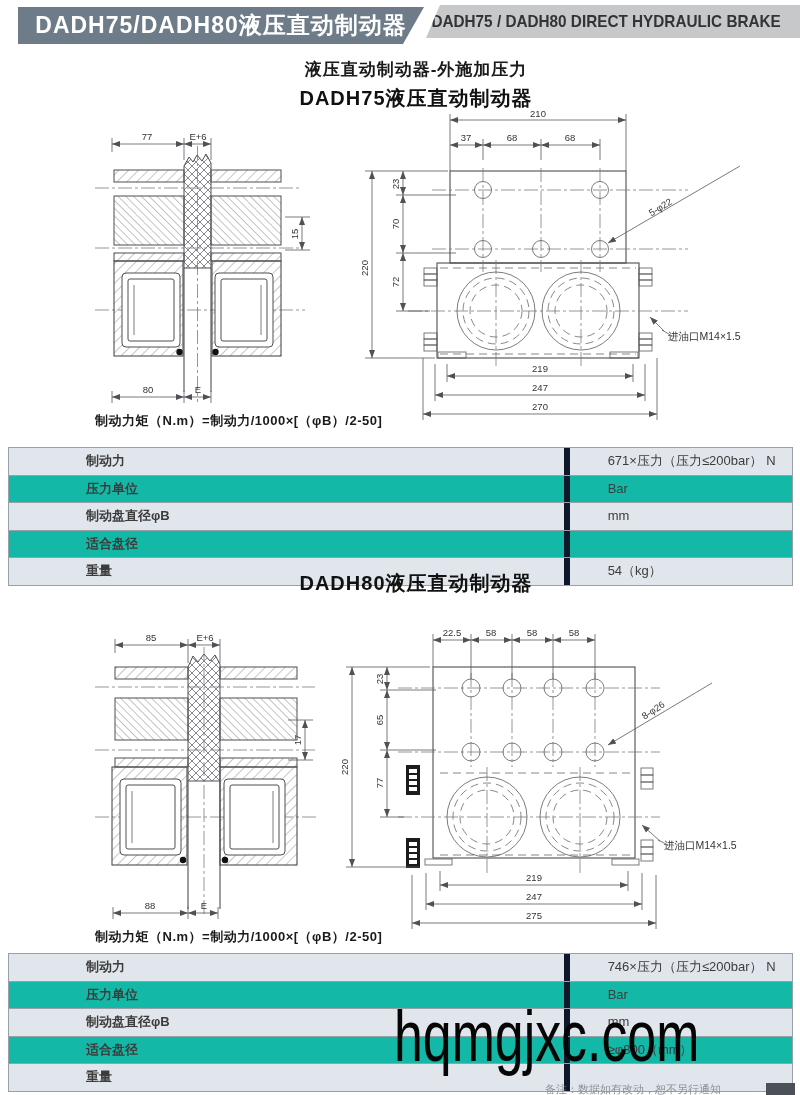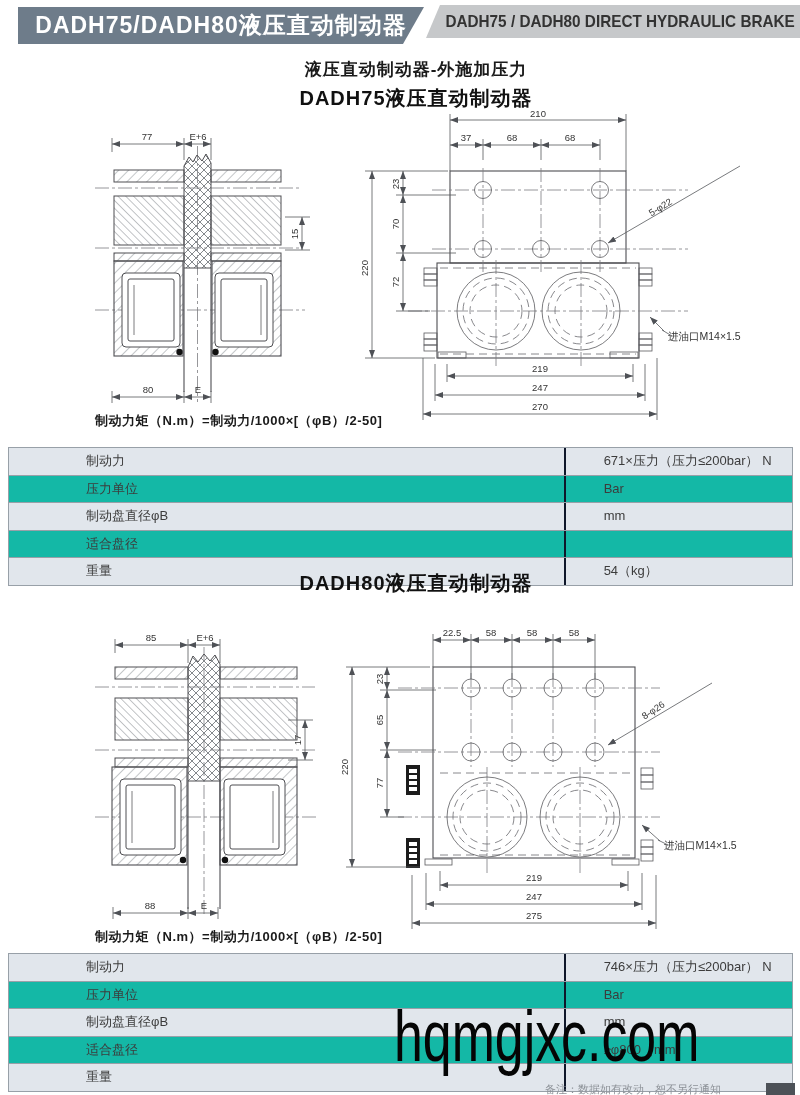--- a/index.html
+++ b/index.html
@@ -5,34 +5,34 @@
   html,body{margin:0;padding:0;background:#fff;}
   #page{position:relative;width:800px;height:1095px;background:#fff;overflow:hidden;
         font-family:"Liberation Sans","DejaVu Sans",sans-serif;color:#222;padding-left:32px;}
   
   .hdr-left{position:absolute;left:18px;top:7px;width:406px;height:37px;background:#6e7c8a;
             clip-path:polygon(0 0,100% 0,calc(100% - 21px) 100%,0 100%);
             display:flex;align-items:center;justify-content:center;}
   .hdr-left span{color:#fff;font-size:23px;font-weight:bold;letter-spacing:1px;white-space:nowrap;}
   .hdr-right{position:absolute;left:426px;top:5px;width:374px;height:33px;background:#c6c8ca;
              clip-path:polygon(14px 0,100% 0,100% 100%,0 100%);
-             display:flex;align-items:center;justify-content:flex-start;}
+             display:flex;align-items:center;justify-content:flex-end;}
   .hdr-right span{color:#333;font-size:17px;font-weight:bold;white-space:nowrap;
                   transform:scaleX(0.9);transform-origin:center;}
   .center-line{position:absolute;left:0;right:0;text-align:center;white-space:nowrap;}
   .subtitle{top:58px;font-size:17px;font-weight:bold;color:#1a1a1a;letter-spacing:1px;}
   .sec-title{font-size:20px;font-weight:bold;color:#111;letter-spacing:1px;}
   .formula{position:absolute;left:95px;font-size:13px;font-weight:bold;color:#1a1a1a;
            letter-spacing:0.5px;white-space:nowrap;}
   
   .spec-table{position:absolute;left:8px;width:783px;border:1px solid #98a0a8;border-bottom:none;}
   .t-row{display:flex;height:26.6px;border-bottom:1px solid #98a0a8;background:#14b8a6;}
   .t-row.odd{background:#e1e6ec;}
-  .t-label{width:61%;border-right:2px solid #0f172a;padding-left:77px;line-height:26.6px;
-           font-size:13px;color:#3c3c3c;}
+  .t-label{width:61%;border-right:6px solid #0f172a;padding-left:77px;line-height:26.6px;
+           font-size:13px;color:#3c3c3c;font-weight:bold;}
   .t-value{flex:1;padding-left:38px;line-height:26.6px;font-size:13px;color:#3c3c3c;white-space:nowrap;}
   
   svg{position:absolute;left:0;}
   .ol{fill:none;stroke:#4e4e52;stroke-width:1.1;}
   .wf{fill:#fff;stroke:#4e4e52;stroke-width:1;}
   .thin{stroke:#5a5a5e;stroke-width:0.8;fill:none;}
   .cl{stroke:#7c7c80;stroke-width:0.8;stroke-dasharray:14 3 3 3;fill:none;}
   .hid{stroke:#6a6a6e;stroke-width:0.8;stroke-dasharray:8 5;fill:none;}
   .dim{stroke:#55585c;stroke-width:0.8;fill:none;}
   .dt{font:9.5px "Liberation Sans",sans-serif;fill:#333;}

